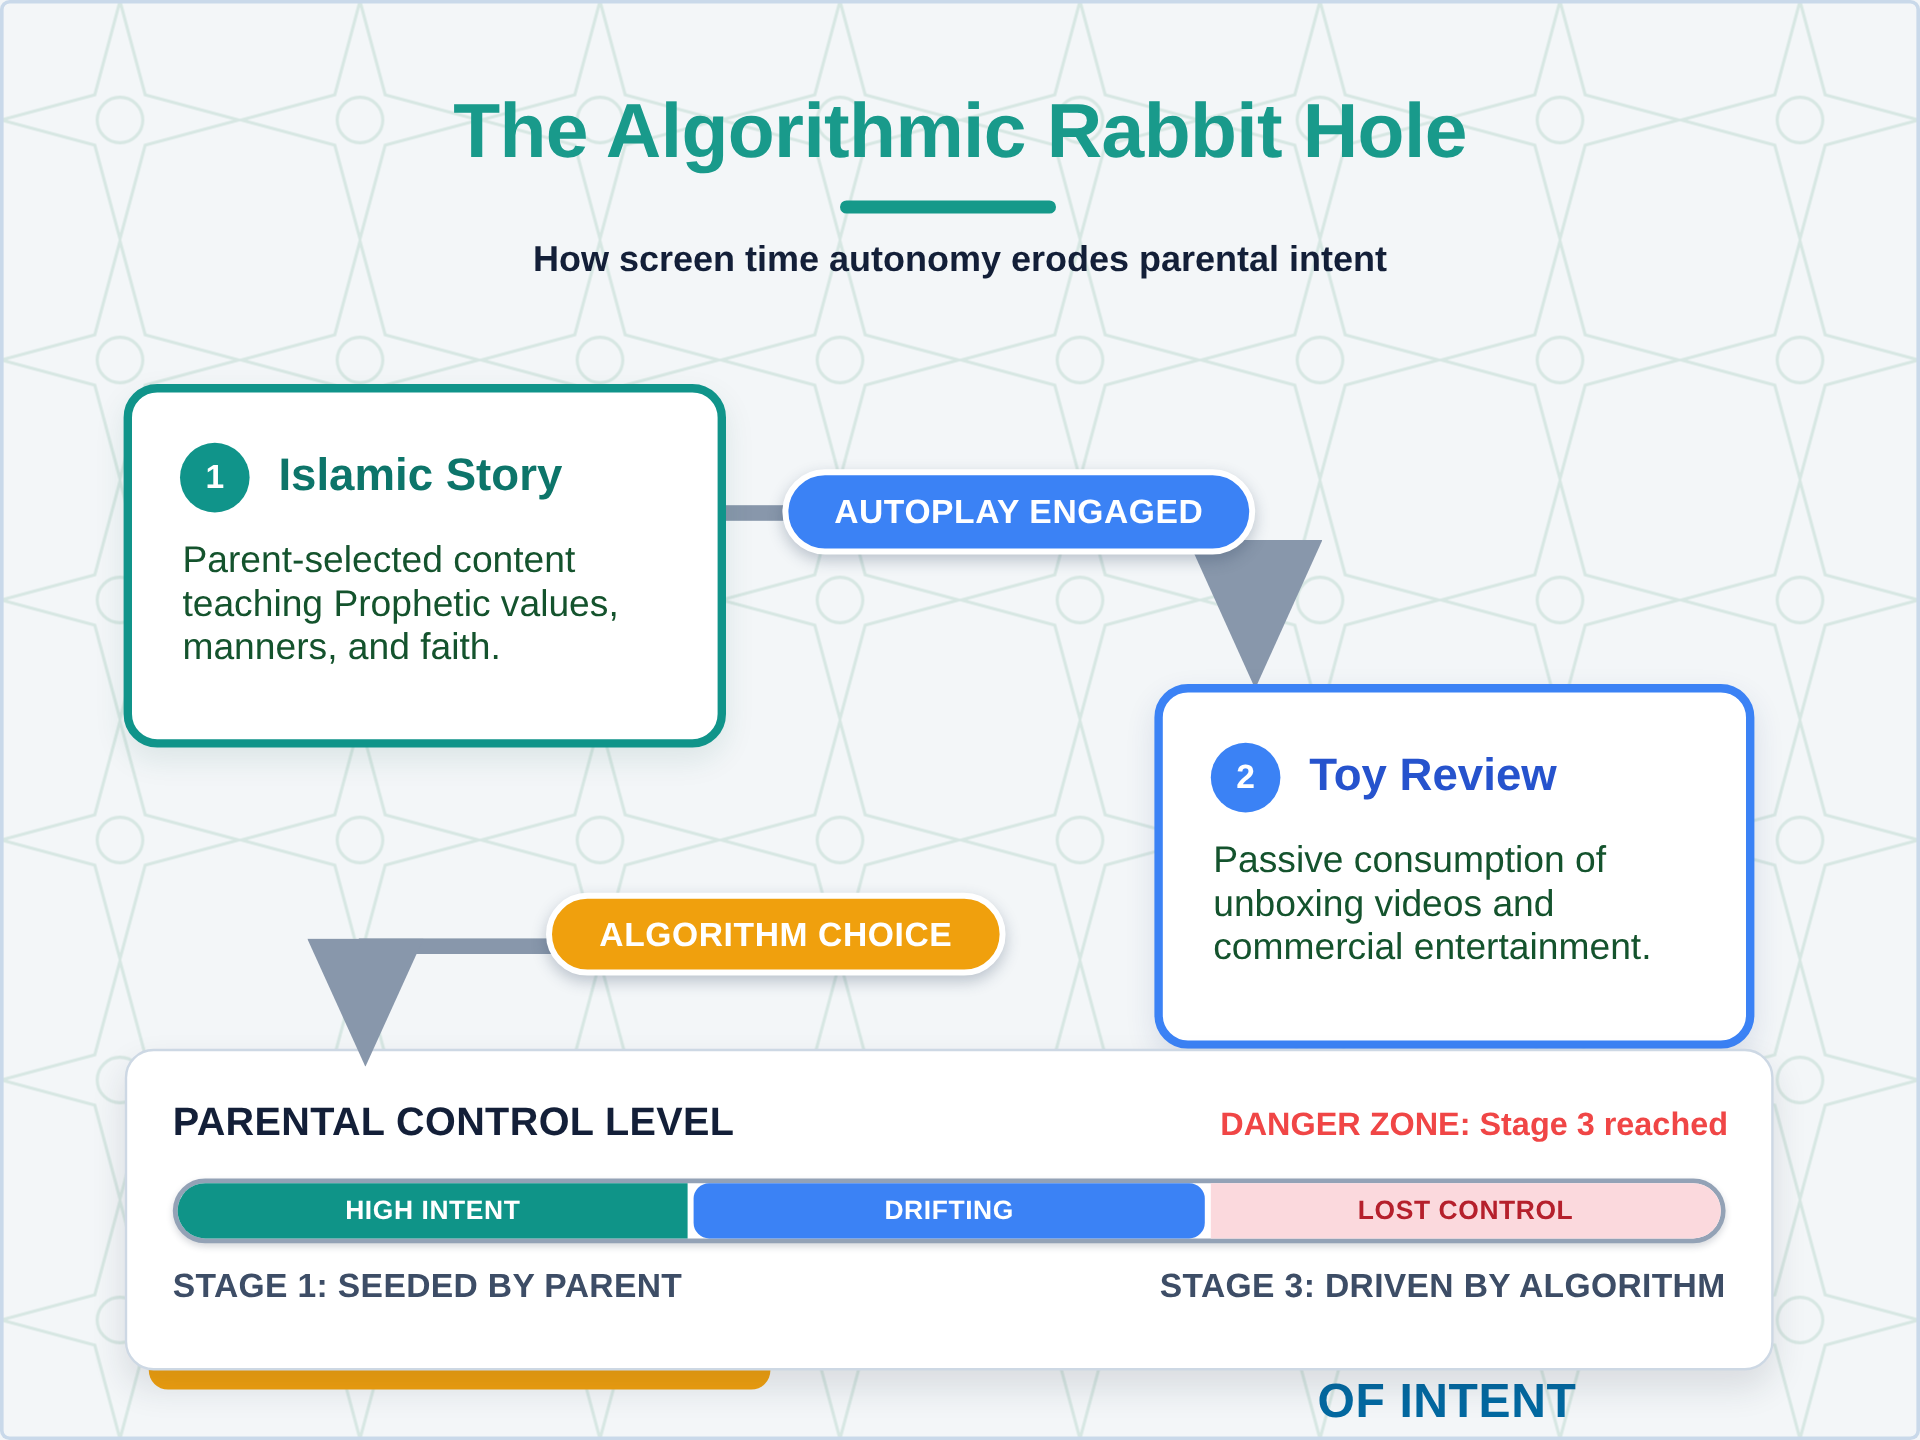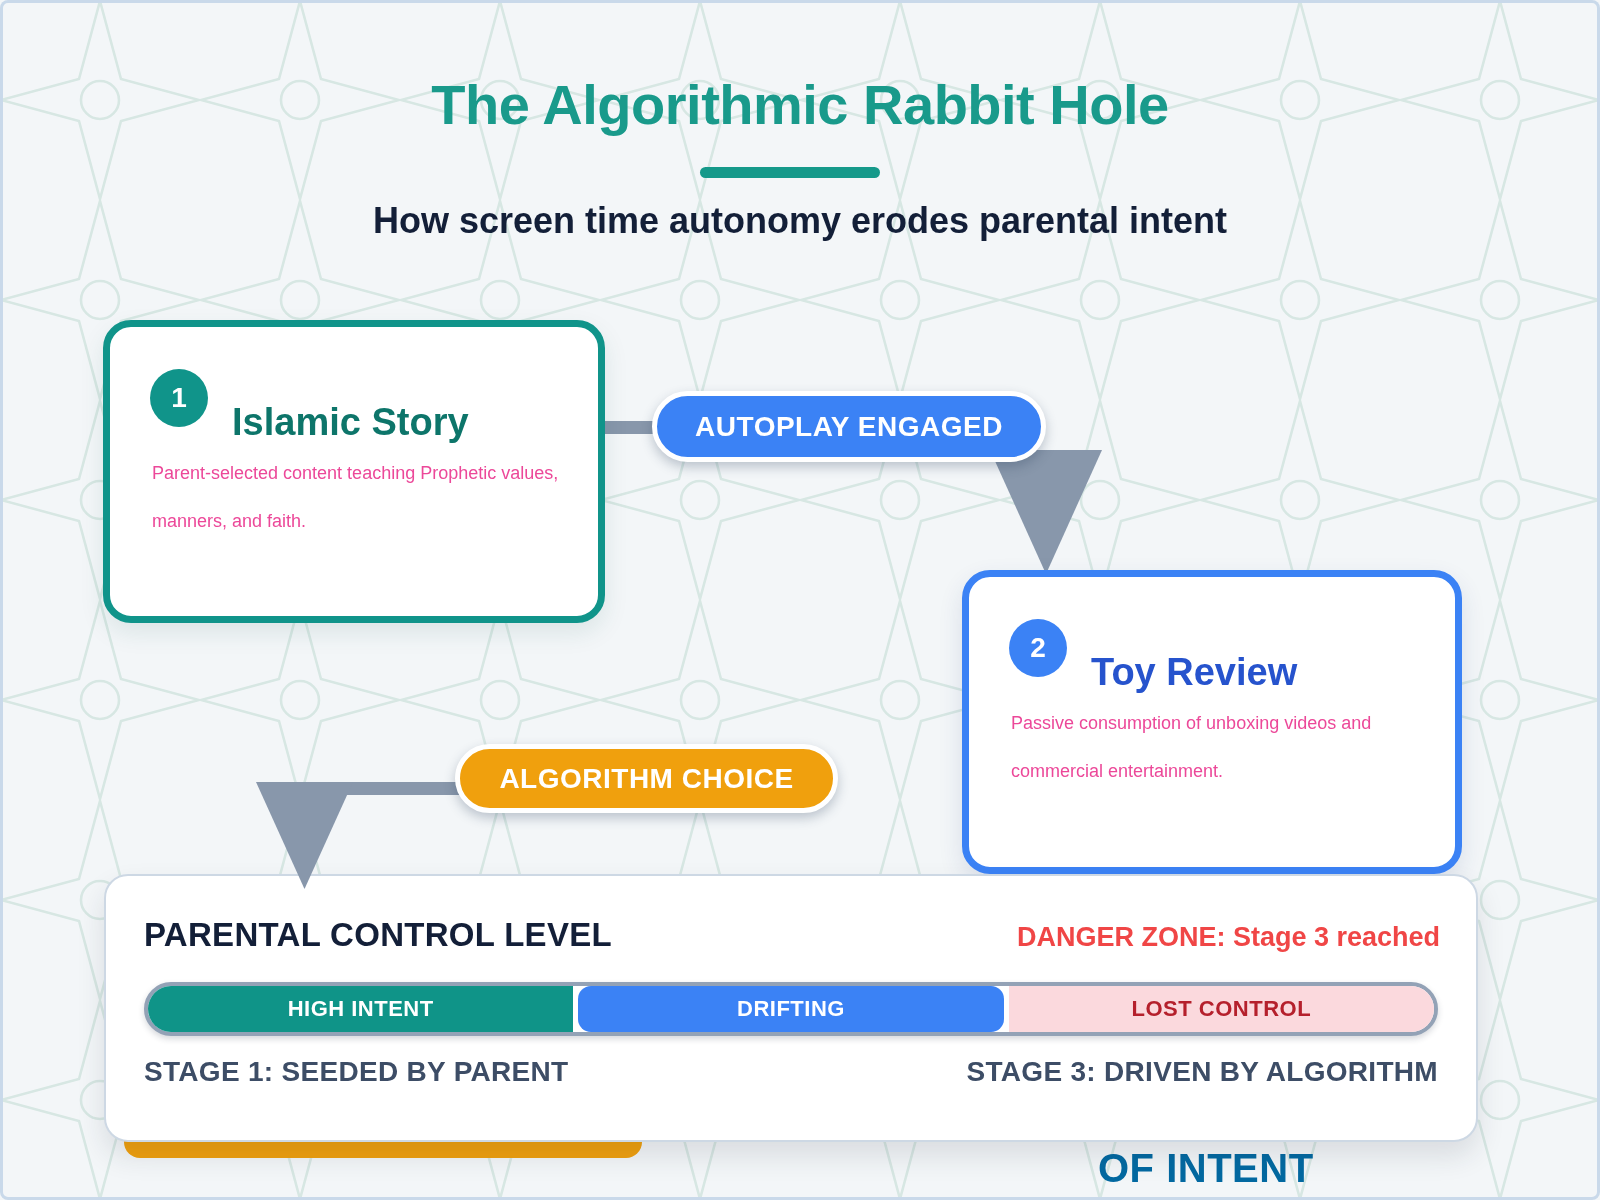--- a/index.html
+++ b/index.html
@@ -10,54 +10,54 @@
   }
   .bg-pattern { position:absolute; left:0; top:0; z-index:0; }
   .page-frame {
     position:absolute; inset:0; z-index:60; pointer-events:none;
     box-shadow: inset 0 0 0 3px #c9d9ea; border-radius:8px;
   }
 
   
   .main-title {
     position:absolute; top:72px; left:0; width:100%; text-align:center;
-    font-size:56px; font-weight:bold; color:#199a8b; letter-spacing:-0.5px; z-index:2;
+    font-size:64px; font-weight:bold; color:#199a8b; letter-spacing:-0.5px; z-index:2;
   }
   .title-underline {
     position:absolute; left:700px; top:167px; width:180px; height:11px;
     background:#15998a; border-radius:6px; z-index:2;
   }
   .subtitle {
     position:absolute; top:200px; left:0; width:100%; text-align:center;
-    font-size:36px; font-weight:bold; color:#131f38; z-index:2;
+    font-size:30px; font-weight:bold; color:#131f38; z-index:2;
   }
 
   
   .card { position:absolute; background:#ffffff; border-radius:28px; z-index:3; }
   .card-step1 {
     left:103px; top:320px; width:488px; height:289px;
     border:7px solid #10948a; box-shadow:0 10px 25px rgba(15,90,80,.10);
   }
   .card-step2 {
     left:962px; top:570px; width:486px; height:290px;
     border:7px solid #3b82f5; box-shadow:0 10px 25px rgba(30,60,120,.12);
   }
   .badge {
     position:absolute; left:40px; top:42px; width:58px; height:58px; border-radius:50%;
     color:#fff; font-size:28px; font-weight:bold;
     display:flex; align-items:center; justify-content:center;
   }
   .badge-teal { background:#10948a; }
   .badge-blue { background:#3b82f5; }
-  .card-title { position:absolute; left:122px; top:48px; font-size:38px; font-weight:bold;margin-top:26px; }
+  .card-title { position:absolute; left:122px; top:48px; font-size:38px; font-weight:bold; }
   .card-title-teal { color:#0d756a; }
   .card-title-blue { color:#2653cd; }
   .card-body {
     position:absolute; left:42px; top:122px; width:412px;
-    font-size:18px; line-height:48px; color:#ec4899;
+    font-size:31px; line-height:36px; color:#14532d;
   }
 
   
   .hline { position:absolute; height:13px; background:#8897ab; }
   .conn-line-1 { left:588px; top:421px; width:72px; z-index:2; }
   .conn-line-2 { left:299px; top:782px; width:172px; z-index:4; }
   .tri { position:absolute; background:#8897ab; clip-path:polygon(0 0,100% 0,50% 100%); }
   .tri-1 { left:990px; top:450px; width:112px; height:124px; z-index:2; }
   .tri-2 { left:256px; top:782px; width:97px; height:107px; z-index:4; }
 

